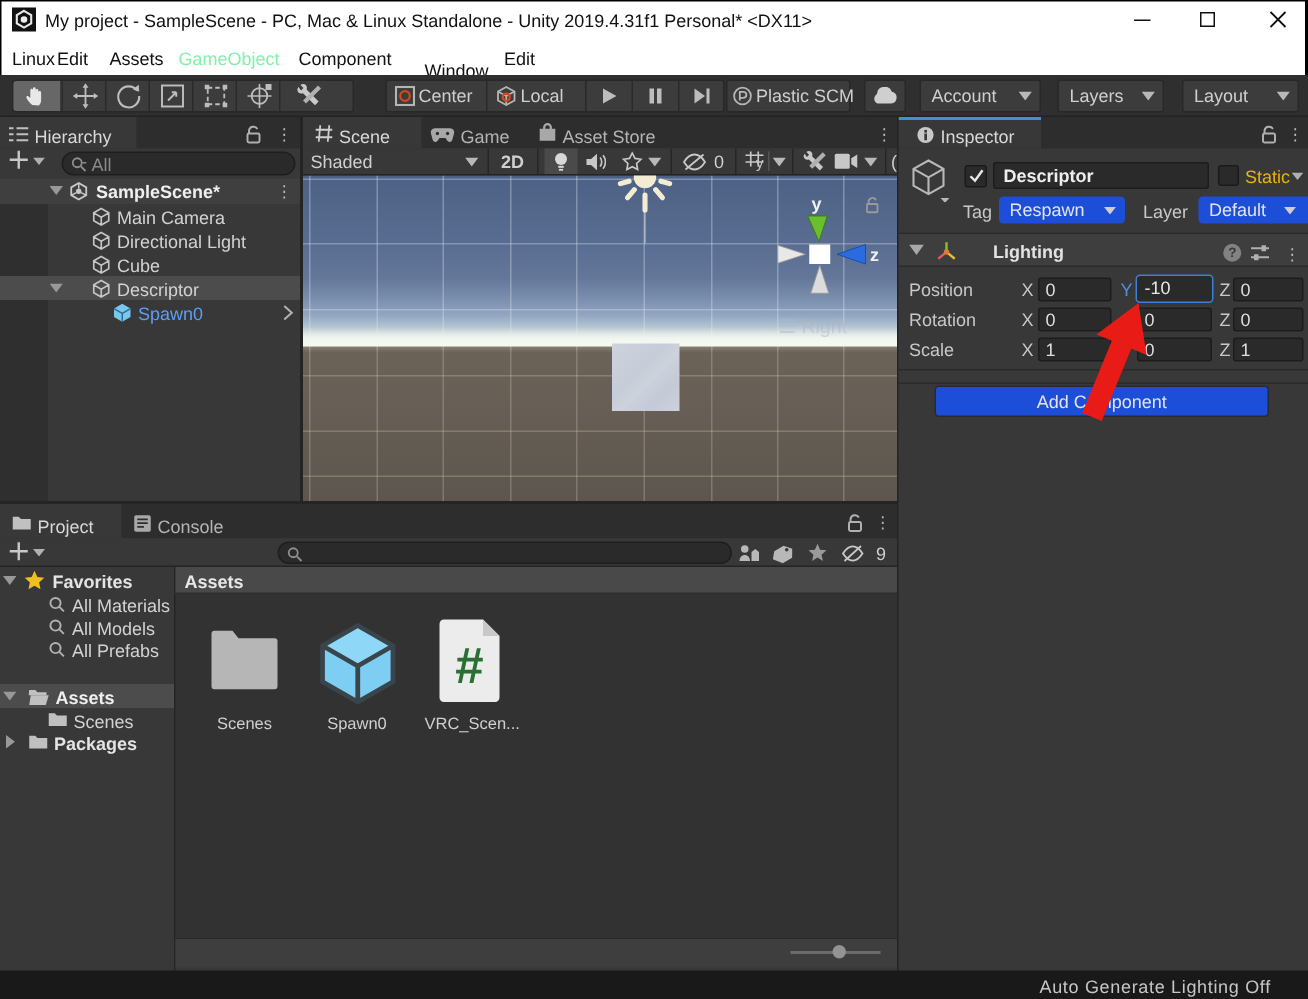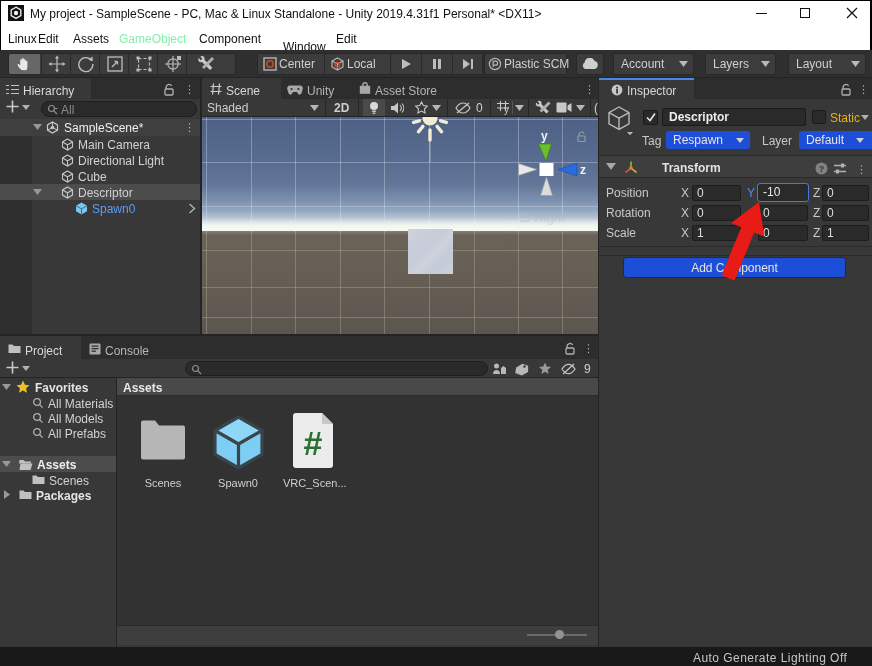--- a/index.html
+++ b/index.html
@@ -223,21 +223,21 @@
       <path d="M0 0h9L4.5 6z" fill="#989898"></path>
     </svg>
   </div>
 <div class="a" style="left:46px;top:121px">
     <svg width="13" height="13" viewBox="0 0 13 13">
       <path d="M6.5 1 11.5 3.9v5.2L6.5 12 1.5 9.1V3.9z" fill="none" stroke="#c8c8c8" stroke-width="1.2"></path>
       <circle cx="6.5" cy="6.5" r="1.8" fill="#c8c8c8"></circle>
       <path d="M6.5 4.7V1M8 7.4l3.5 1.7M5 7.4 1.5 9.1" stroke="#c8c8c8" stroke-width="1"></path>
     </svg>
   </div>
-<div class="a" style="left:64px;top:121px;color:#efefef;font-weight:normal">SampleScene*</div>
+<div class="a" style="left:64px;top:121px;color:#efefef;font-weight:bold">SampleScene*</div>
 <div class="a" style="left:184px;top:121px;color:#b8b8b8;font-size:11px">⋮</div>
 
 <div class="a" style="left:61px;top:138px">
     <svg width="13" height="13" viewBox="0 0 13 13">
       <path d="M6.5 1 11.5 3.9v5.2L6.5 12 1.5 9.1V3.9z M1.5 3.9 6.5 6.8 11.5 3.9 M6.5 6.8V12" fill="none" stroke="#c4c4c4" stroke-width="1.1"></path>
     </svg>
   </div>
 <div class="a" style="left:78px;top:138px;color:#d2d2d2">Main Camera</div>
 <div class="a" style="left:61px;top:154px">
     <svg width="13" height="13" viewBox="0 0 13 13">
@@ -288,21 +288,21 @@
     </svg>
   </div>
 <div class="a" style="left:226px;top:84px;color:#d8d8d8">Scene</div>
 <div class="a" style="left:287px;top:85px">
     <svg width="16" height="10" viewBox="0 0 16 10">
       <path d="M3 0.5h10a2.8 2.8 0 0 1 2.6 3.9l-1.1 3.9a1.9 1.9 0 0 1-3.3.6L10 7H6L4.8 8.9a1.9 1.9 0 0 1-3.3-.6L.4 4.4A2.8 2.8 0 0 1 3 0.5z" fill="#a8a8a8"></path>
       <circle cx="4.6" cy="4" r="1.1" fill="#2d2d2d"></circle>
       <circle cx="11.4" cy="4" r="1.1" fill="#2d2d2d"></circle>
     </svg>
   </div>
-<div class="a" style="left:307px;top:84px;color:#b4b4b4">Unity</div>
+<div class="a" style="left:307px;top:84px;color:#b4b4b4">Game</div>
 <div class="a" style="left:359px;top:82px">
     <svg width="12" height="13" viewBox="0 0 12 13">
       <path d="M0.8 3.8h10.4v8H0.8z" fill="#a8a8a8"></path>
       <path d="M3.8 5V2.9A2.2 2.2 0 0 1 8.2 2.9V5" fill="none" stroke="#a8a8a8" stroke-width="1.5"></path>
     </svg>
   </div>
 <div class="a" style="left:375px;top:84px;color:#b4b4b4">Asset Store</div>
 <div class="a" style="left:584px;top:83px;color:#b8b8b8;font-size:11px">⋮</div>
 
 <div class="a" style="left:202px;top:99px;width:396px;height:18px;background:#383838;border-bottom:1px solid #242424"></div>
@@ -499,21 +499,21 @@
 <div class="a" style="left:623px;top:160px">
     <svg width="16" height="15" viewBox="0 0 16 15">
       <g stroke-width="1.6">
         <path d="M8 8 8 1.5" stroke="#89c422"></path>
         <path d="M8 8 2.5 12.5" stroke="#e05a5a"></path>
         <path d="M8 8 13.5 12.5" stroke="#e0c22f"></path>
       </g>
       <circle cx="8" cy="8" r="1.8" fill="#e07c2f"></circle>
     </svg>
   </div>
-<div class="a" style="left:662px;top:161px;color:#e2e2e2;font-weight:bold">Transform</div>
+<div class="a" style="left:662px;top:161px;color:#e2e2e2;font-weight:bold">Lighting</div>
 <div class="a" style="left:815px;top:162px">
     <svg width="13" height="13">
       <circle cx="6.5" cy="6.5" r="6" fill="#828282"></circle>
       <text x="6.5" y="9.5" text-anchor="middle" font-size="9" font-weight="bold" fill="#383838" font-family="Liberation Sans">?</text>
     </svg>
   </div>
 <div class="a" style="left:834px;top:163px">
     <svg width="12" height="11">
       <g stroke="#b0b0b0" stroke-width="1.3">
         <path d="M0 2.5h12M0 8.5h12"></path>

